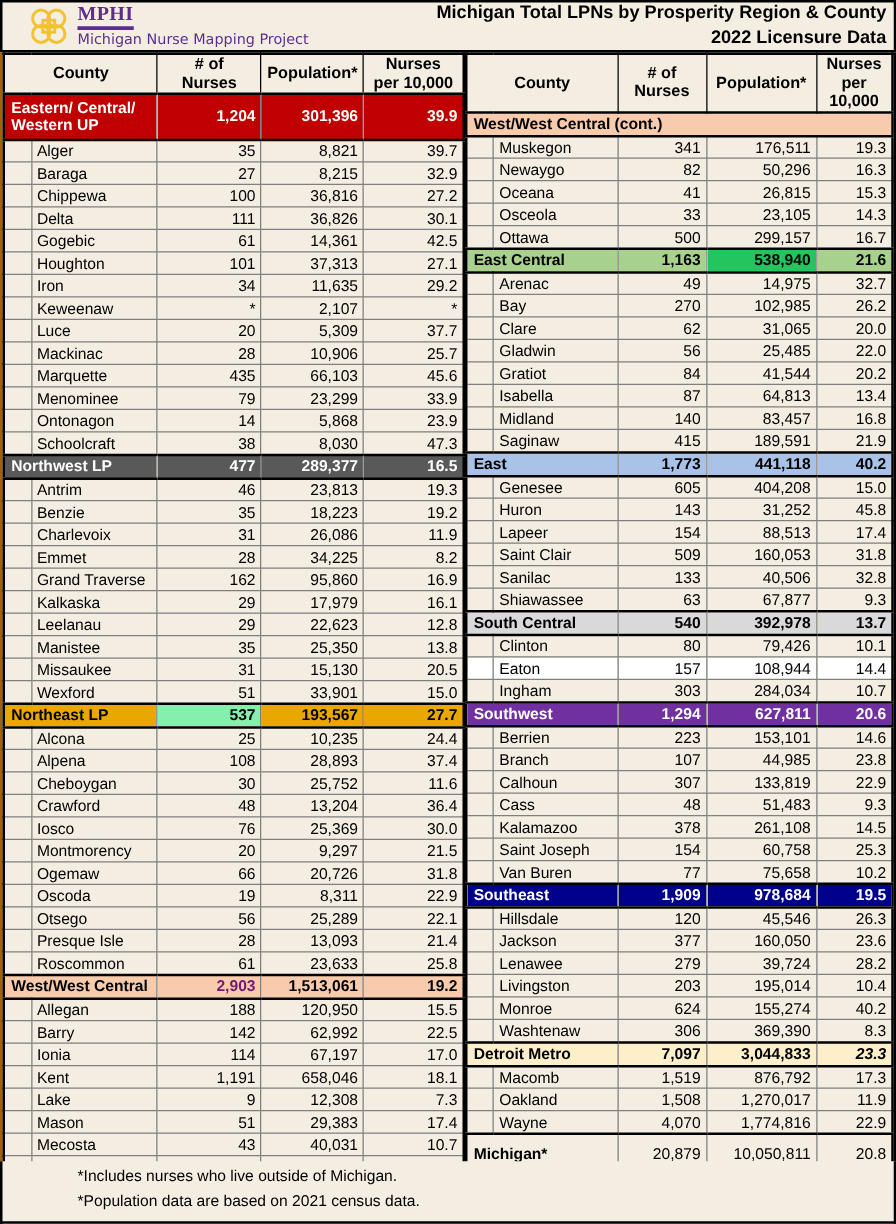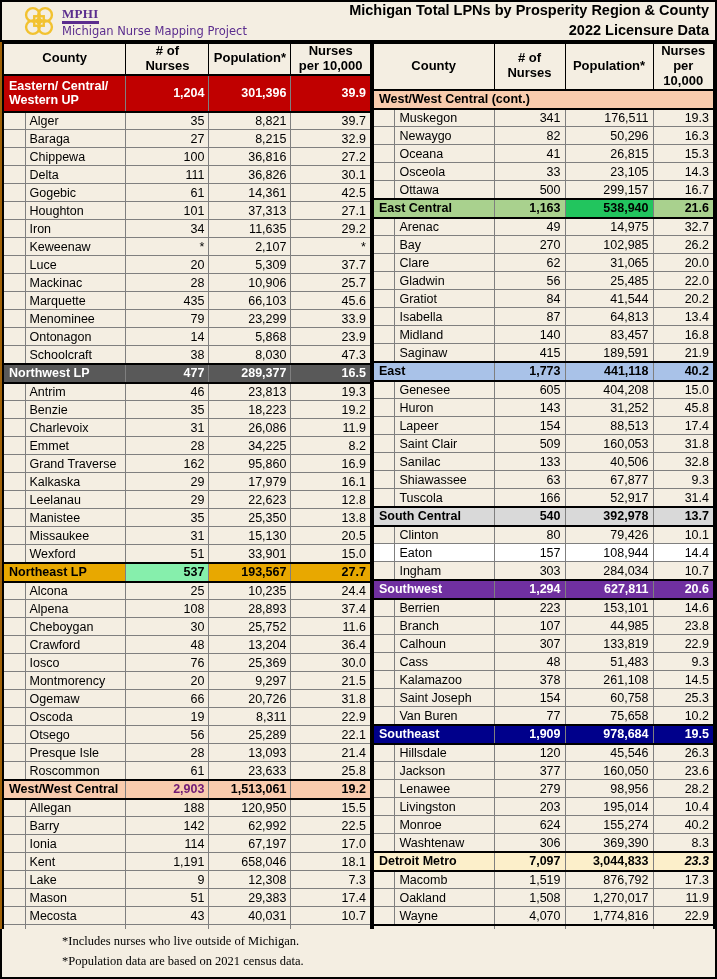--- a/index.html
+++ b/index.html
@@ -19,21 +19,21 @@
     border-bottom:2px solid #000;
     box-sizing:border-box;
     background:#F4EEE2;
     display:flex;align-items:center;
   }
   #logo-wrap{display:flex;align-items:center;padding-left:20px;}
   #knot{width:34px;height:34px;flex:0 0 34px;}
   #brand{margin-left:6px;line-height:1;}
   #brand-abbr{
     font-family:"Liberation Serif", serif;
-    font-size:13px;font-weight:700;color:#5B2D8E;
+    font-size:16px;font-weight:700;color:#5B2D8E;
     letter-spacing:.3px;
     border-bottom:3px solid #5B2D8E;
     display:inline-block;padding-bottom:1px;
   }
   #brand-sub{
     display:block;margin-top:2px;
     font-size:11.5px;color:#5B2D8E;
     font-family:"DejaVu Sans", sans-serif;
   }
   #title-wrap{
@@ -109,21 +109,21 @@
   
   #footnotes{
     position:absolute;
     left:0;right:0;bottom:0;
     border-left:2px solid #000;border-right:2px solid #000;border-bottom:2px solid #000;
     box-sizing:border-box;
     background:#F4EEE2;
     padding:3px 0 6px 60px;
   }
   .footnote{
-    font-family:Liberation Serif, serif;
+    font-family:Liberation Sans, sans-serif;
     font-size:12.5px;color:#000;line-height:1.55;
   }
 </style>
 </head>
 <body>
 
 <div id="page">
 
   <div id="masthead">
     <div id="logo-wrap">
@@ -656,27 +656,20 @@
               <td class="num">40,506</td>
               <td class="num">32.8</td>
             </tr>
             <tr>
               <td class="spacer"></td>
               <td class="county">Shiawassee</td>
               <td class="num">63</td>
               <td class="num">67,877</td>
               <td class="num">9.3</td>
             </tr>
-            <tr class=" lastchild">
-              <td class="spacer"></td>
-              <td class="county">Tuscola</td>
-              <td class="num">166</td>
-              <td class="num">52,917</td>
-              <td class="num">31.4</td>
-            </tr>
             <tr class="region">
               <td class="rname" colspan="2" style="background: rgb(217, 217, 217); color: rgb(0, 0, 0);">South Central</td>
               <td class="num" style="background: rgb(217, 217, 217); color: rgb(0, 0, 0);">540</td>
               <td class="num" style="background: rgb(217, 217, 217); color: rgb(0, 0, 0);">392,978</td>
               <td class="num" style="background: rgb(217, 217, 217); color: rgb(0, 0, 0);">13.7</td>
             </tr>
             <tr>
               <td class="spacer"></td>
               <td class="county">Clinton</td>
               <td class="num">80</td>
@@ -769,21 +762,21 @@
               <td class="spacer"></td>
               <td class="county">Jackson</td>
               <td class="num">377</td>
               <td class="num">160,050</td>
               <td class="num">23.6</td>
             </tr>
             <tr>
               <td class="spacer"></td>
               <td class="county">Lenawee</td>
               <td class="num">279</td>
-              <td class="num">98,956</td>
+              <td class="num">39,724</td>
               <td class="num">28.2</td>
             </tr>
             <tr>
               <td class="spacer"></td>
               <td class="county">Livingston</td>
               <td class="num">203</td>
               <td class="num">195,014</td>
               <td class="num">10.4</td>
             </tr>
             <tr>

